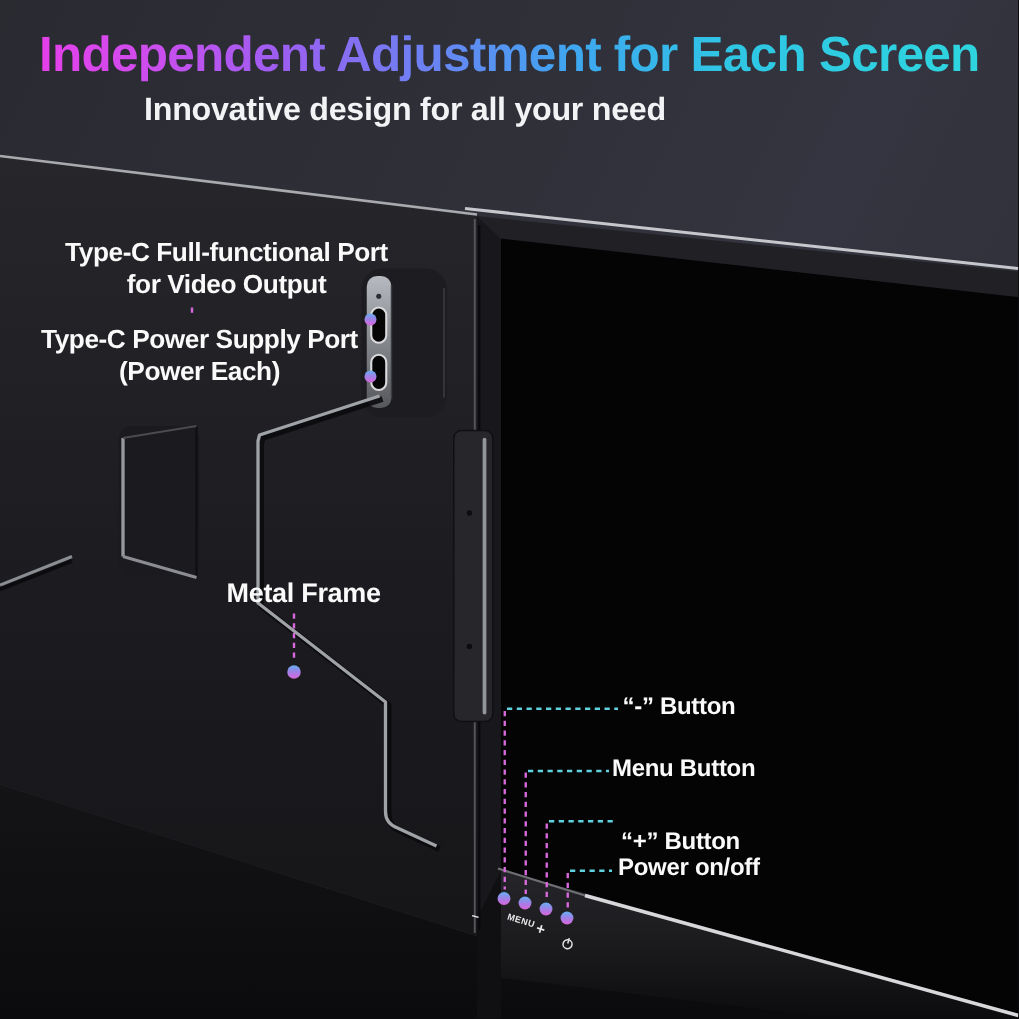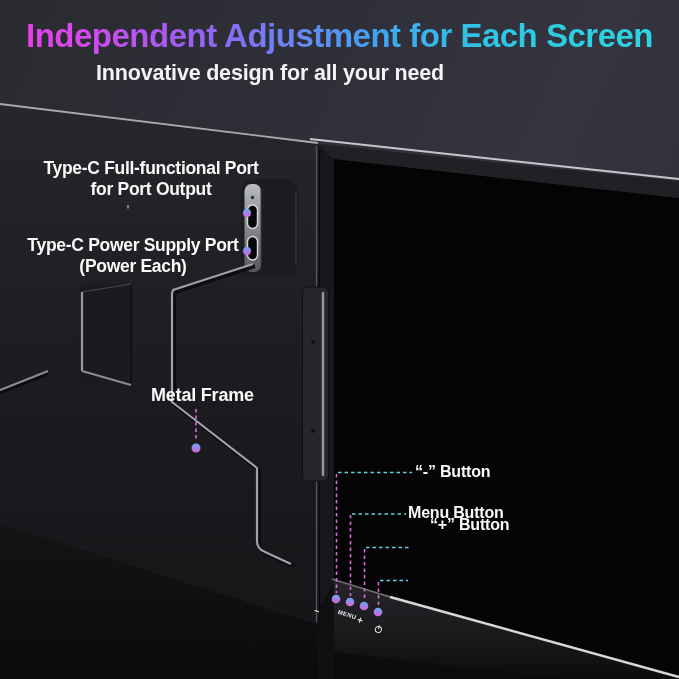--- a/index.html
+++ b/index.html
@@ -16,26 +16,26 @@
     -webkit-background-clip:text;background-clip:text;
     -webkit-text-fill-color:transparent;color:transparent;
   }
   .page-subtitle{
     position:absolute;top:61px;left:0;width:540px;text-align:center;
     font-size:21.5px;font-weight:600;color:#f2f3f5;letter-spacing:-0.2px;
   }
   .lbl{position:absolute;font-weight:700;color:#fafafa;white-space:nowrap;}
   .lbl-2line{text-align:center;font-size:17.5px;line-height:21px;letter-spacing:-0.3px;}
   .lbl-video{left:4px;top:158px;width:246px;margin-left:24px;}
-  .lbl-power{left:8px;top:235px;width:250px;text-align:center;}
+  .lbl-power{left:8px;top:216px;width:250px;text-align:center;}
   .lbl-metal{left:151px;top:385px;font-size:18px;letter-spacing:-0.2px;}
   .lbl-btn{font-size:16px;letter-spacing:-0.2px;}
   .lbl-minus{left:415px;top:463px;}
   .lbl-menu{left:408px;top:504px;}
-  .lbl-plus{left:414px;top:516px;margin-left:16px;}
+  .lbl-plus{left:414px;top:553px;}
   .lbl-pow{left:412px;top:570px;}
   .bz{position:absolute;color:#e9e9eb;font-weight:700;transform-origin:left top;}
   .bz-minus{left:316px;top:605px;font-size:9px;transform:rotate(16deg);}
   .bz-menu{left:339px;top:609px;font-size:6px;letter-spacing:.3px;transform:rotate(17deg);}
   .bz-plus{left:359px;top:614px;font-size:10px;transform:rotate(17deg);}
 </style>
 </head>
 <body>
 
 <div class="stage">
@@ -142,28 +142,29 @@
       <circle cx="378.5" cy="629.5" r="3"></circle>
       <path d="M378.5,625.3 L378.5,629"></path>
     </g>
   </svg>
 
   <div class="page-title">Independent Adjustment for Each Screen</div>
   <div class="page-subtitle">Innovative design for all your need</div>
 
   <div class="lbl lbl-2line lbl-video">
     <div>Type-C Full-functional Port</div>
-    <div>for Port Output</div>
+    <div>for Video Output</div>
   </div>
   <div class="lbl lbl-2line lbl-power">
     <div>Type-C Power Supply Port</div>
     <div>(Power Each)</div>
   </div>
   <div class="lbl lbl-metal">Metal Frame</div>
   <div class="lbl lbl-btn lbl-minus">“-” Button</div>
   <div class="lbl lbl-btn lbl-menu">Menu Button</div>
   <div class="lbl lbl-btn lbl-plus">“+” Button</div>
+  <div class="lbl lbl-btn lbl-pow">Power on/off</div>
 
   <div class="bz bz-minus">–</div>
   <div class="bz bz-menu">MENU</div>
   <div class="bz bz-plus">+</div>
 
 </div>
 
 </body></html>

